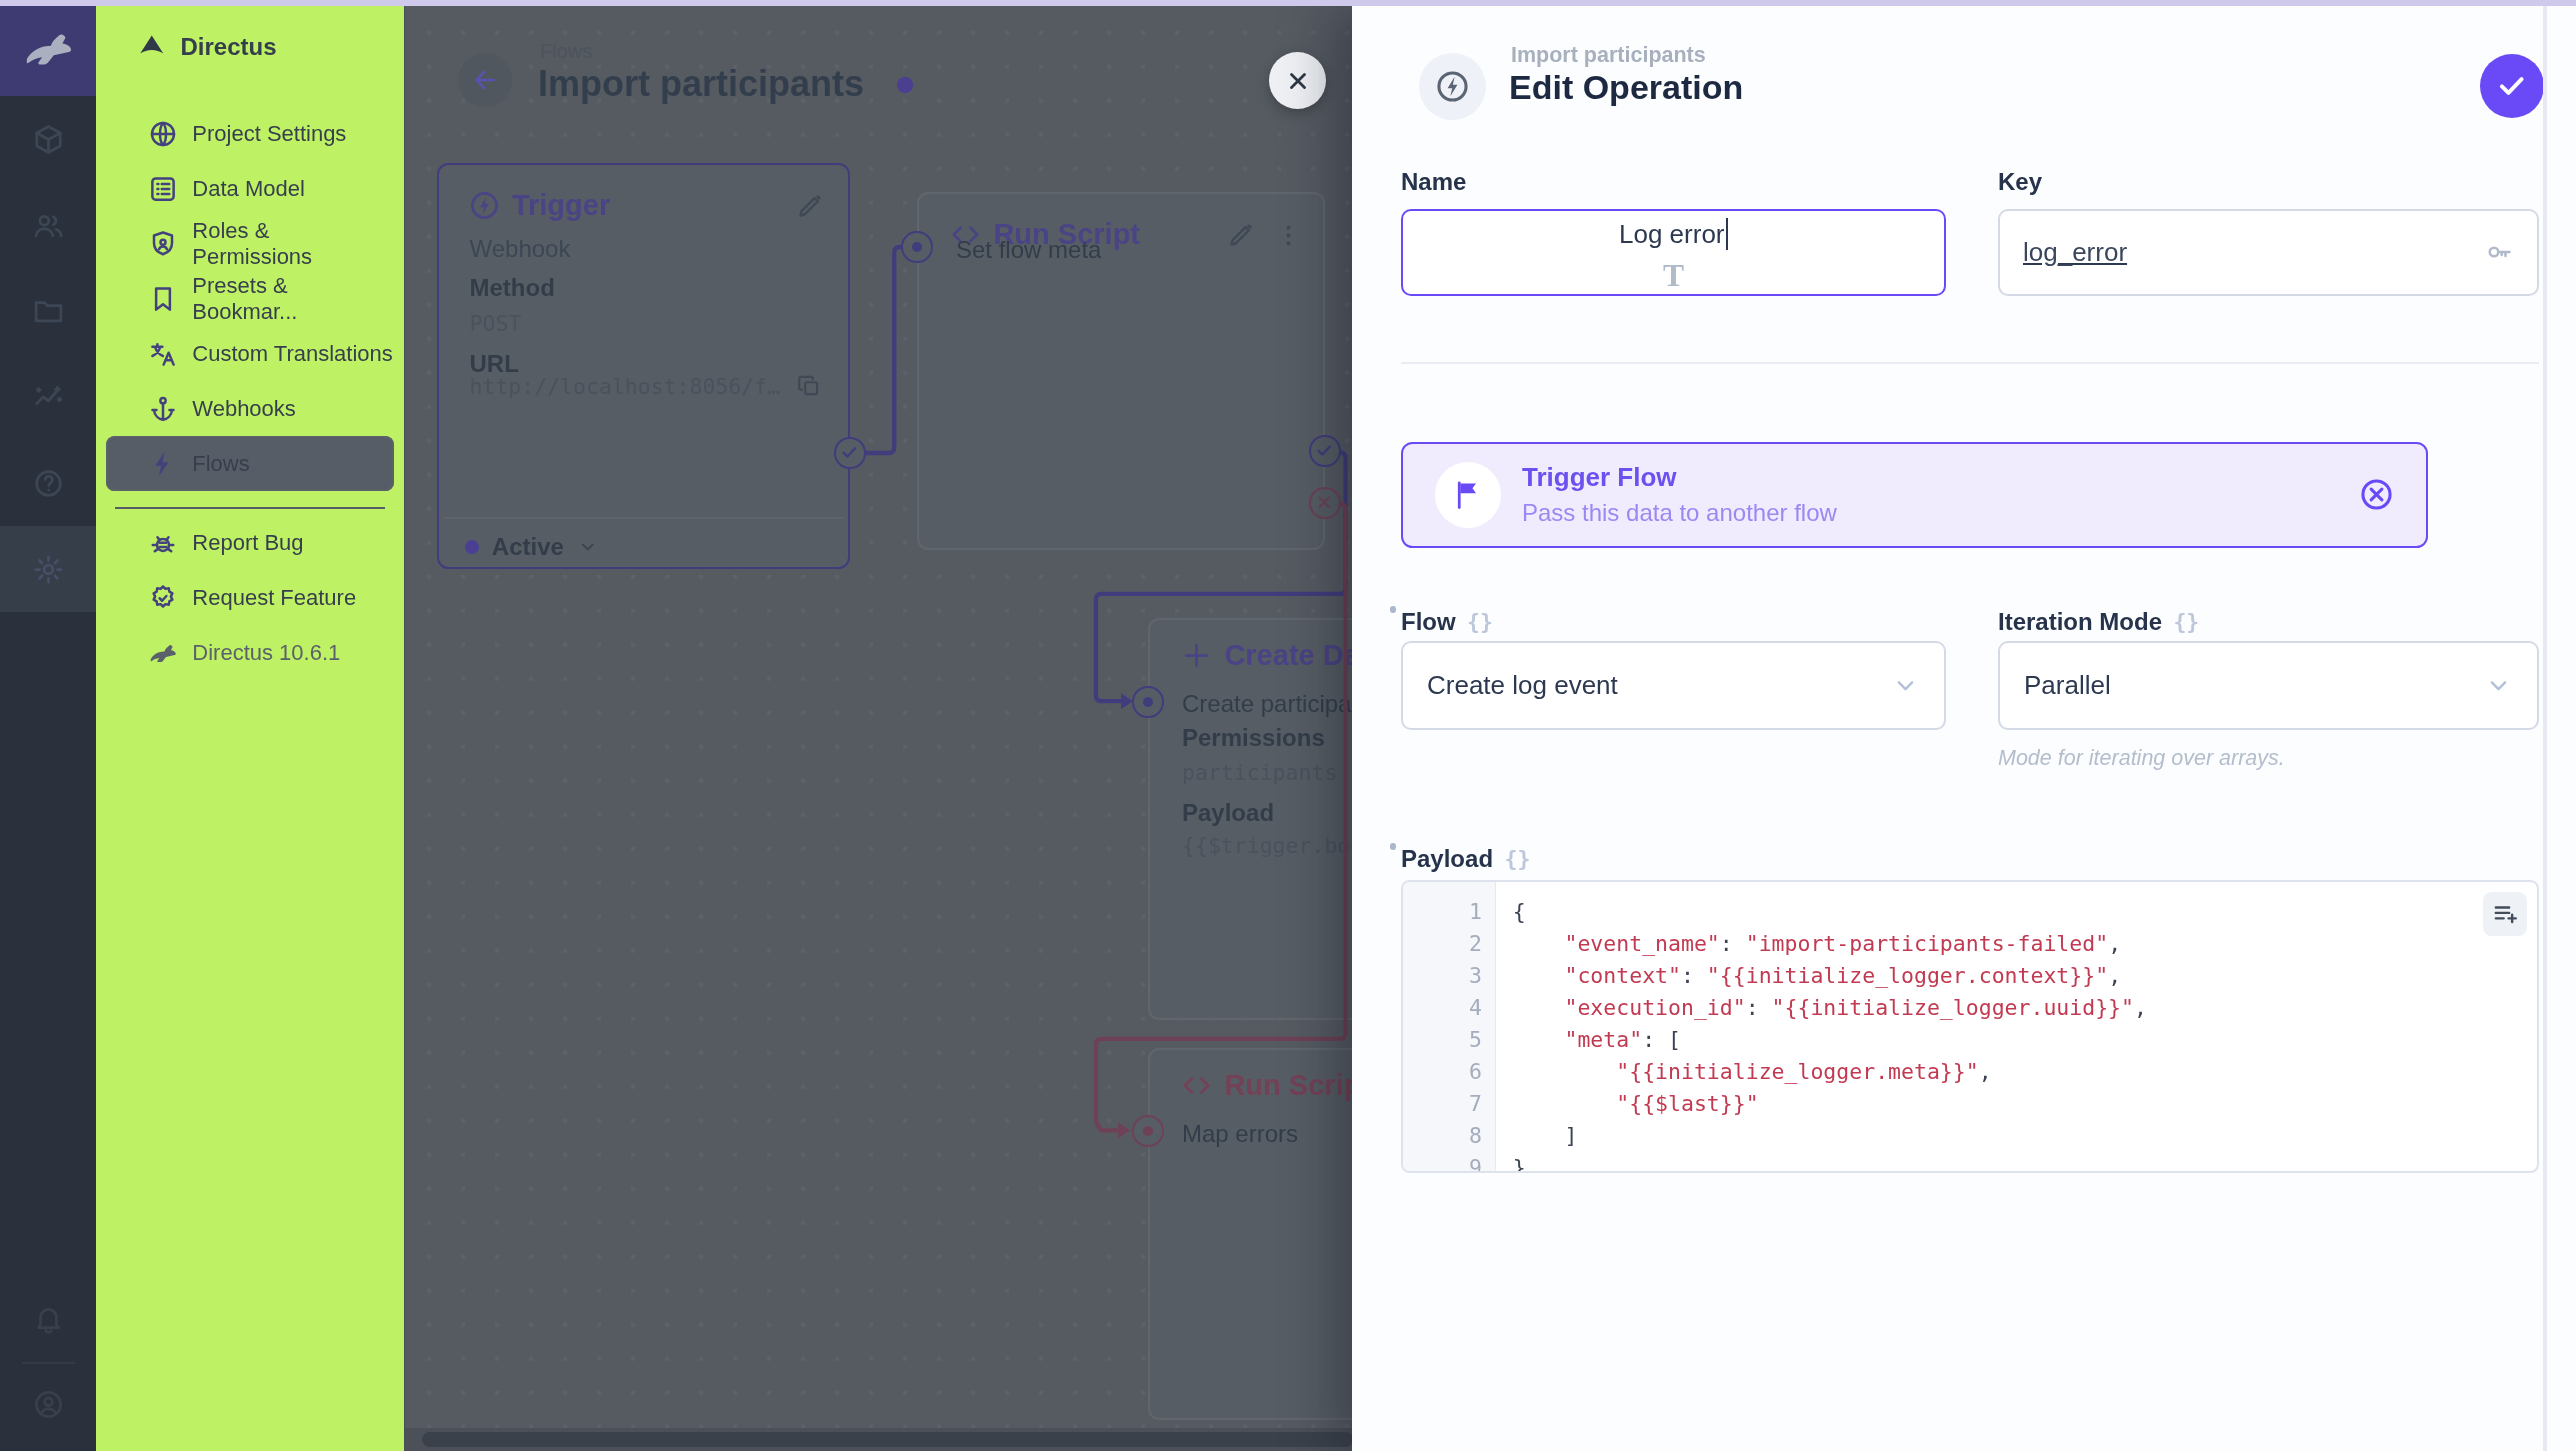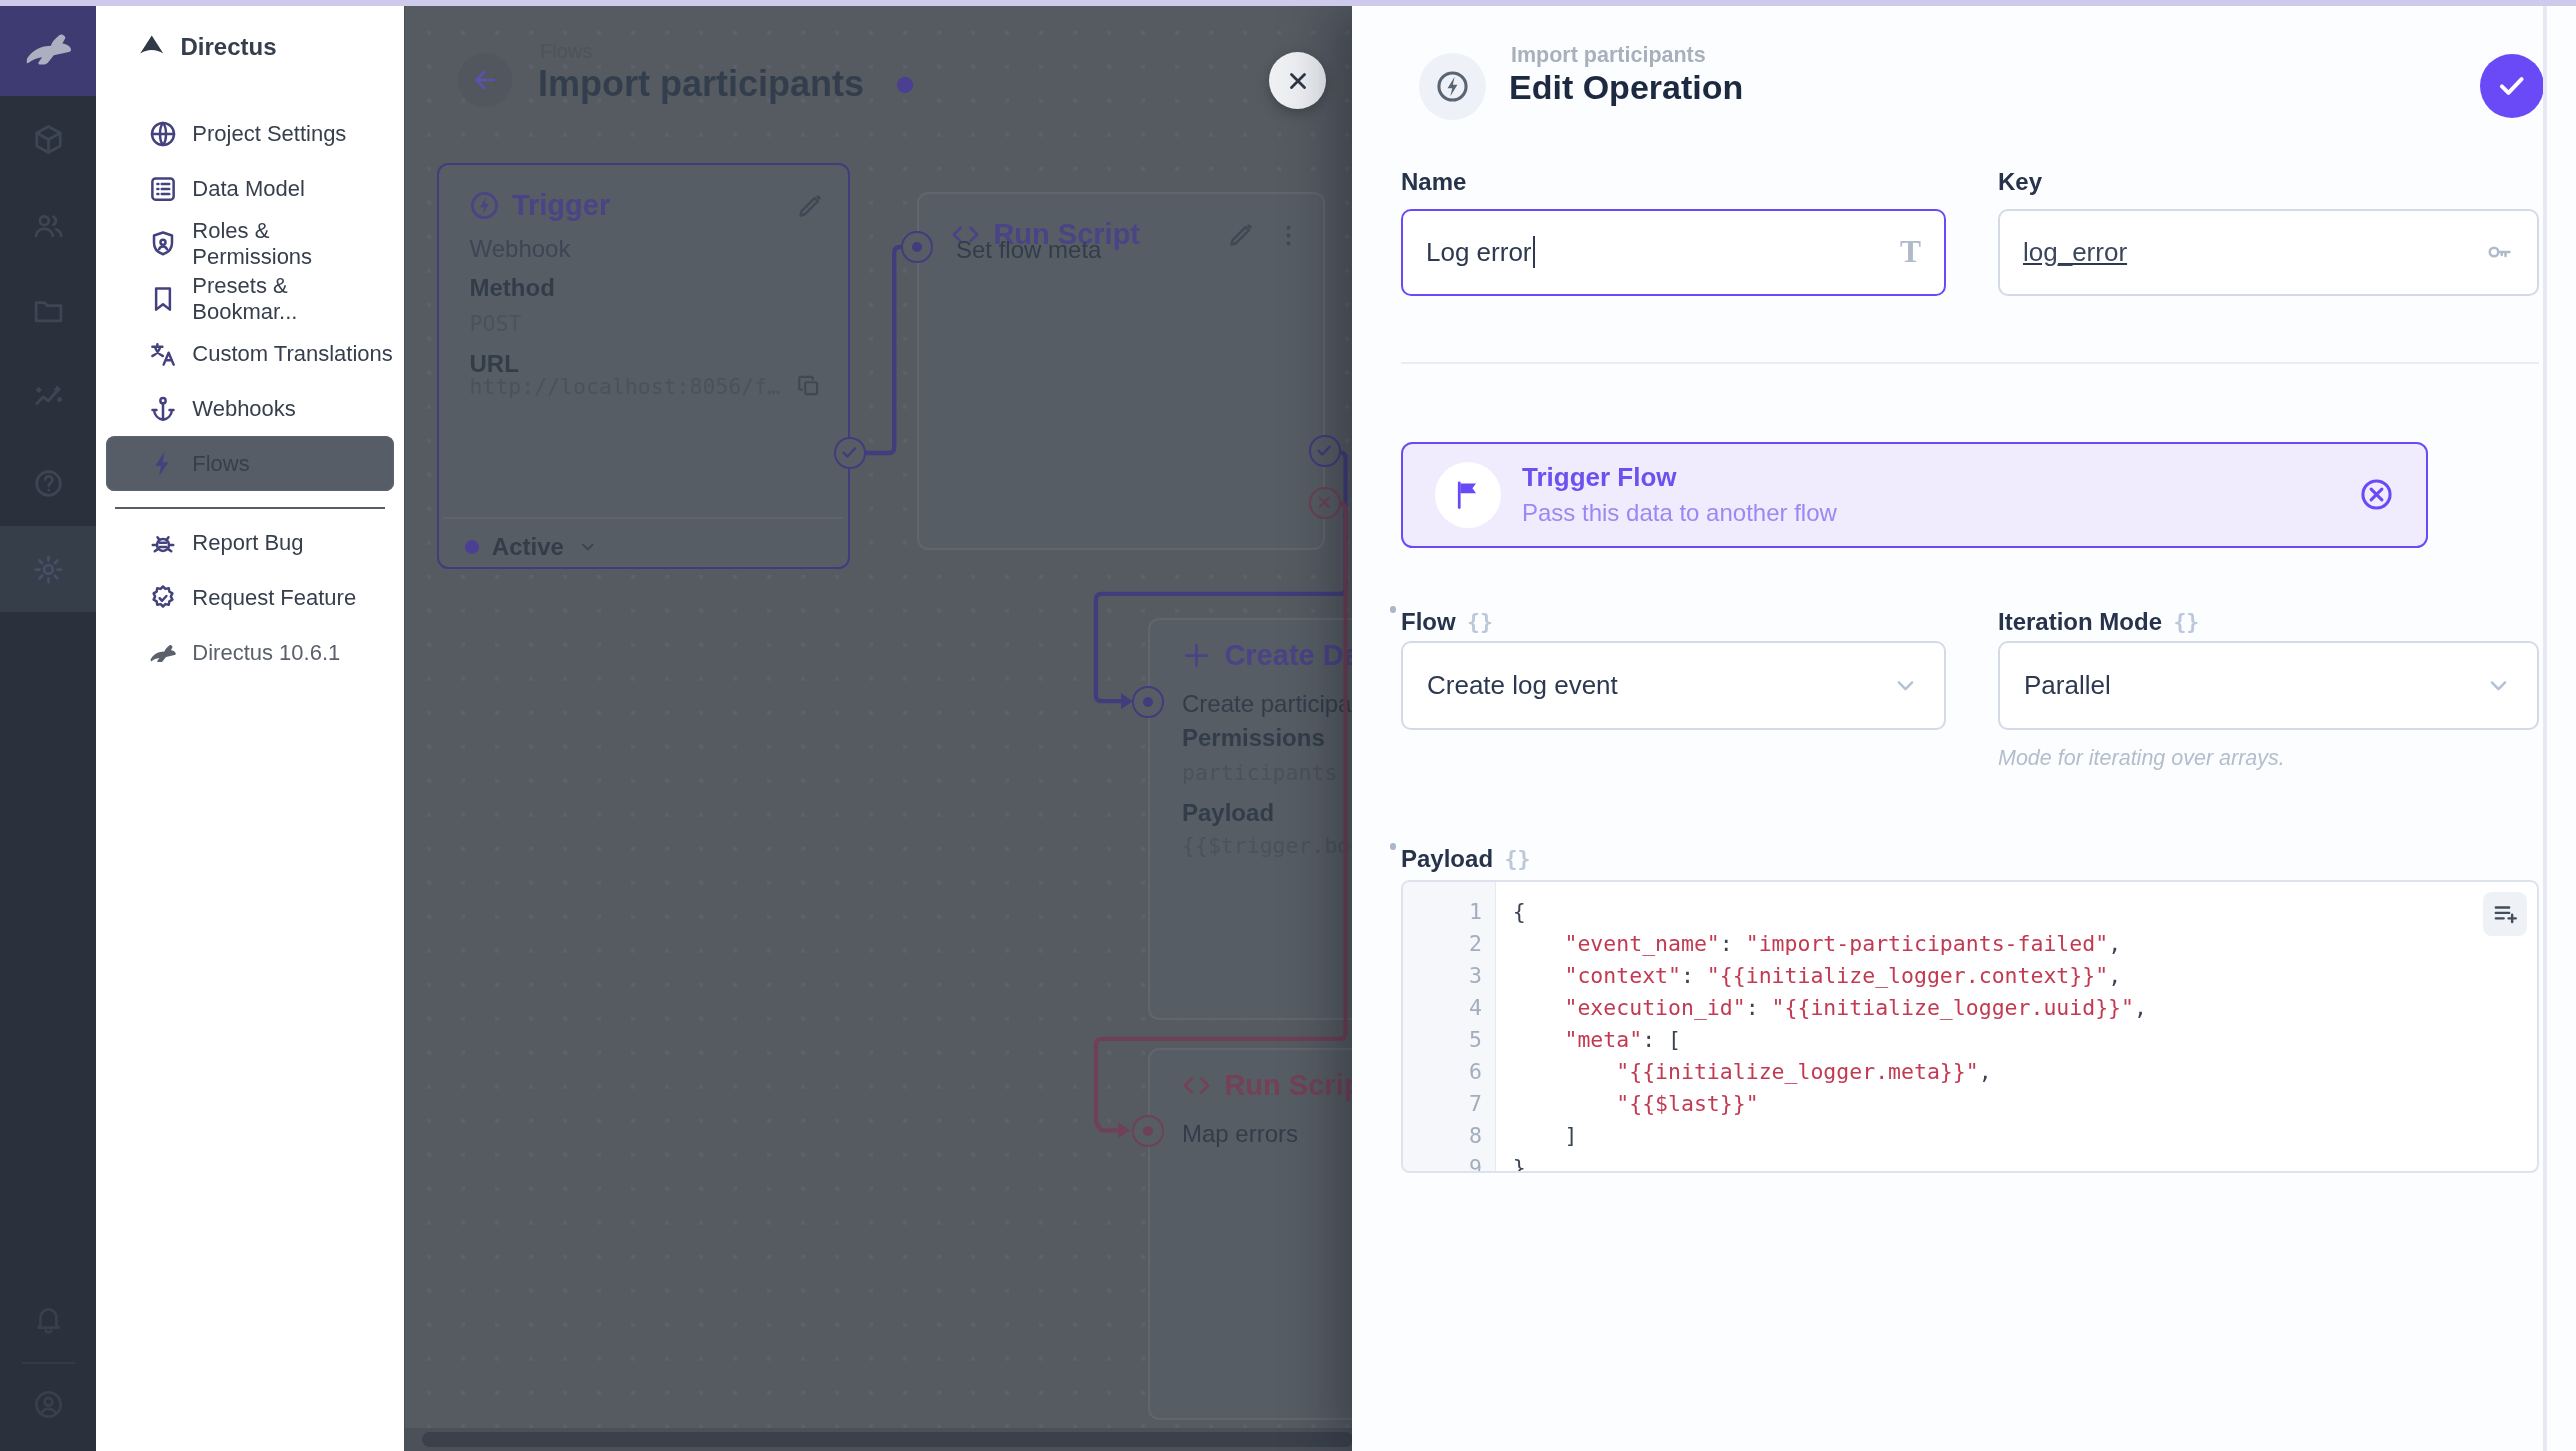--- a/index.html
+++ b/index.html
@@ -17,21 +17,21 @@
   #logo-cell .icon{width:53px;height:53px;}
   .mod-cell{width:96px;height:86px;display:flex;align-items:center;justify-content:center;color:#3d4654;}
   .mod-cell .icon{width:33px;height:33px;}
   .mod-cell.active{background:#363e4a;color:#474e66;}
   .mod-bottom{position:absolute;left:0;color:#39404c;}
   #mod-bell{top:1302px;left:31.5px;width:33px;height:33px;}
   #mod-divider{top:1362px;left:21.5px;width:53px;height:0;border-top:2.1px solid #343b46;}
   #mod-avatar{top:1388px;left:31.5px;width:33px;height:33px;}
 
   
-  #nav{position:absolute;left:96px;top:0;width:308px;height:1451px;background:#ffffff;z-index:19;}
+  #nav{position:absolute;left:96px;top:0;width:308px;height:1451px;background:#bef264;z-index:19;}
   #nav-header{height:93px;display:flex;align-items:center;padding-left:40px;gap:13px;color:#343d4b;}
   #nav-header .icon{width:31.5px;height:31.5px;color:#303947;}
   #nav-header .proj-name{font-size:24px;font-weight:bold;color:#353e4c;}
   #nav-items{padding-top:13px;}
   .nav-item{height:55px;display:flex;align-items:center;gap:14.3px;padding-left:42px;margin:0 10px;border-radius:8.6px;color:#373f4d;font-size:22px;}
   .nav-item .icon{width:30px;height:30px;color:#44427e;}
   .nav-item.active{background:#575d66;box-shadow:0 0 0 1.4px #5d636c inset;}
   #nav-sep{margin:15.7px 18.6px 7.2px 18.6px;border-top:2.1px solid #575d65;}
   .nav-item.ghost{color:#5b616b;}
   .nav-item.ghost .icon{color:#5b616b;}
@@ -96,21 +96,21 @@
   #d-title{position:absolute;left:157px;top:62px;font-size:34px;font-weight:bold;color:#1c2940;}
   #d-save{position:absolute;left:1128px;top:48px;width:64px;height:64px;border-radius:50%;background:#6a4af7;
     display:flex;align-items:center;justify-content:center;color:#ffffff;}
   #d-save .icon{width:31.5px;height:31.5px;}
 
   .f-label{position:absolute;font-size:24px;font-weight:bold;color:#26334a;display:flex;align-items:center;gap:11.4px;}
   .f-label .brace{font-size:21.5px;font-weight:bold;color:#bcc8da;font-family:"DejaVu Sans Mono",monospace;}
   .f-label .req{position:absolute;left:-11.4px;top:-1.4px;width:6.4px;height:6.4px;border-radius:50%;background:#a9b6cc;}
   .field{position:absolute;height:87px;border:2.1px solid #d3dae6;border-radius:10px;background:#ffffff;
     display:flex;align-items:center;padding:0 23px;font-size:26px;color:#2c3950;}
-  .field.focused{border-color:#6a4af7;border-width:2.9px;}
+  .field.focused{border-color:#6a4af7;border-width:2.9px;flex-direction:column;}
   .field .grow{flex:1;display:flex;align-items:center;}
   .field .tail{color:#b0bac9;}
   .field .tail.icon{width:30px;height:30px;}
   .caret{width:2.1px;height:31.5px;background:#2c3950;margin-left:1.4px;}
   #d-divider{position:absolute;left:49px;top:356px;width:1138px;border-top:2.1px solid #e9edf3;}
 
   #banner{position:absolute;left:49px;top:436px;width:1027px;height:106px;border:2.9px solid #6a4af7;border-radius:11.4px;
     background:#f0ecfe;display:flex;align-items:center;padding:0 31.5px;gap:21.5px;}
   #banner .bubble{width:66px;height:66px;border-radius:50%;background:#ffffff;display:flex;align-items:center;justify-content:center;color:#6a4af7;}
   #banner .bubble .icon{width:33px;height:33px;}

